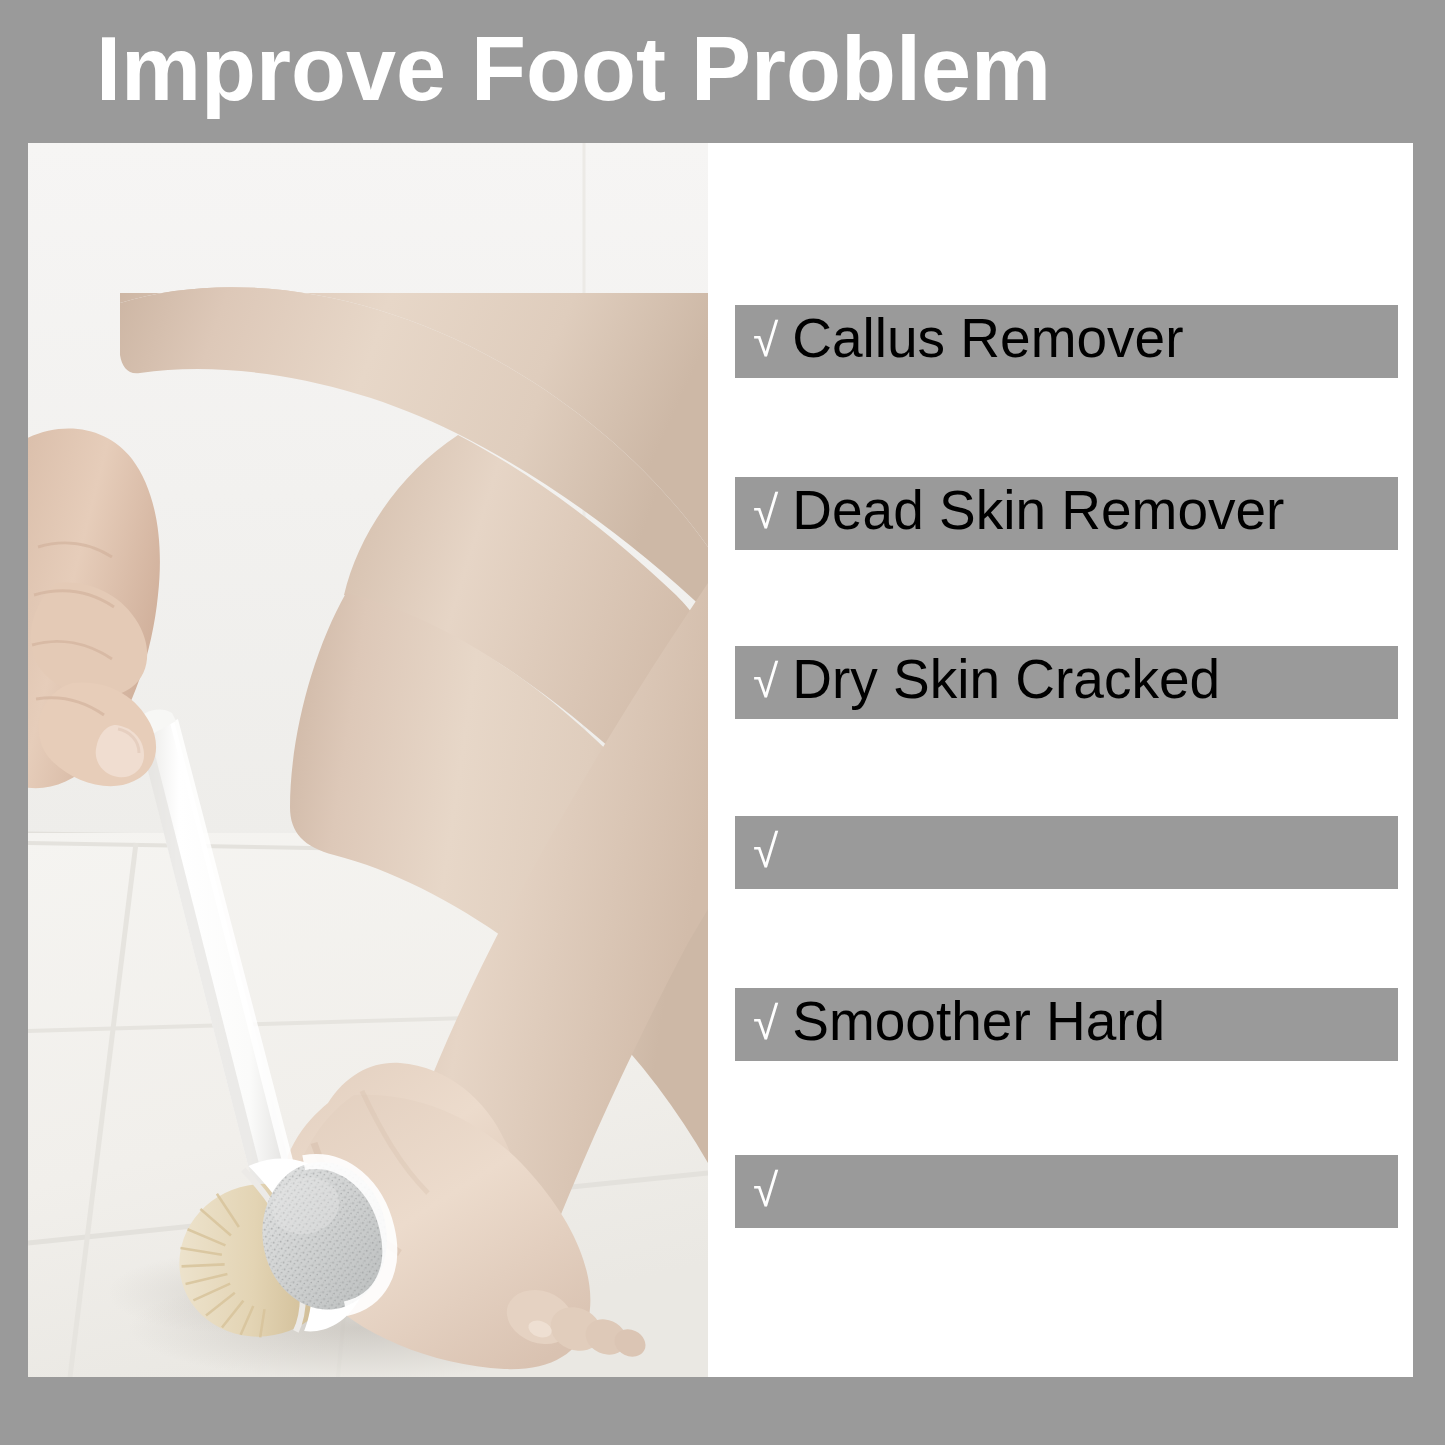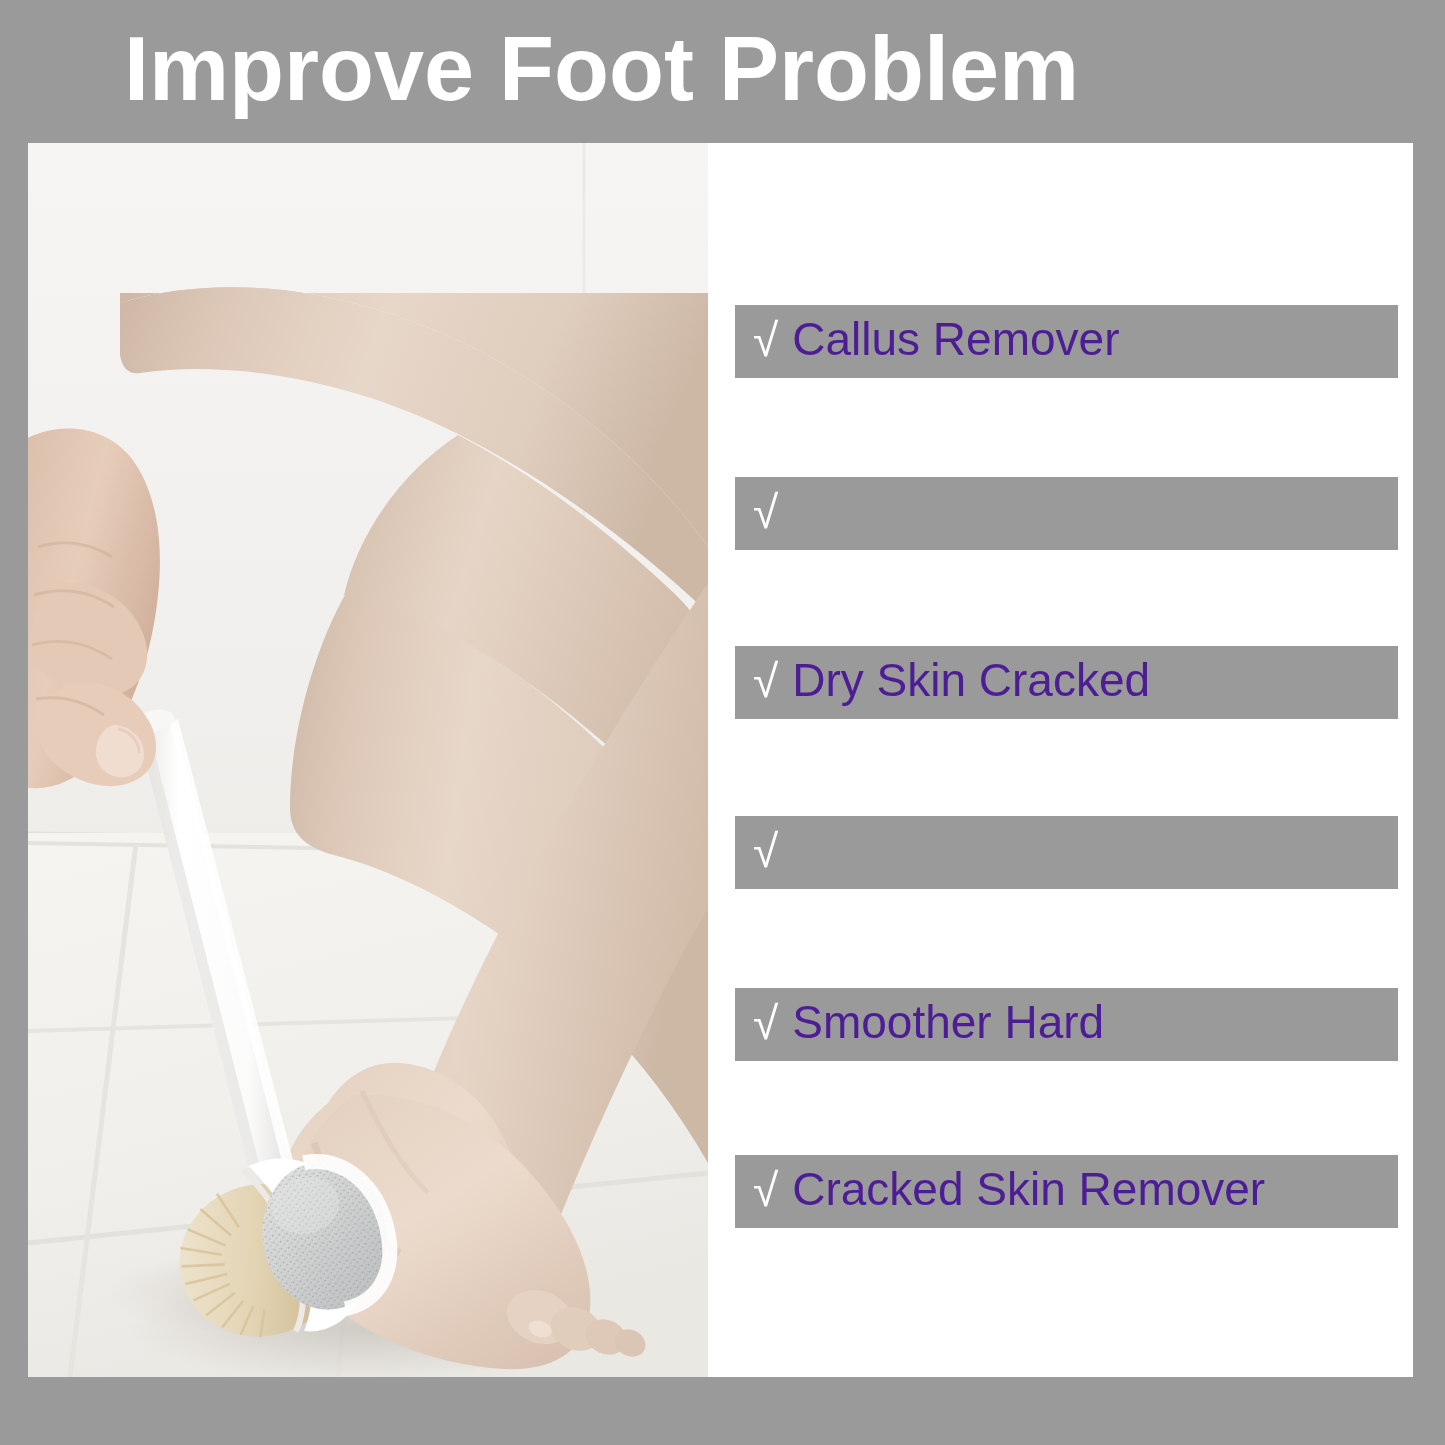--- a/index.html
+++ b/index.html
@@ -25,21 +25,20 @@
   
   #title-band {
     position: absolute;
     left: 0;
     top: 0;
     width: 1147px;
     height: 143px;
     display: flex;
     align-items: center;
     justify-content: center;
-    padding-left: 28px;
   }
   #title-text {
     font-size: 90px;
     font-weight: bold;
     color: #ffffff;
     letter-spacing: 0px;
     line-height: 1;
     white-space: nowrap;
     padding-bottom: 6px;
   }
@@ -89,22 +88,22 @@
   }
   .feature-check {
     font-size: 46px;
     color: #ffffff;
     line-height: 1;
     margin-right: 14px;
     font-weight: normal;
     transform: translateY(-2px);
   }
   .feature-label {
-    font-size: 46px;
-    color: #4c1d95;
+    font-size: 55px;
+    color: #000000;
     line-height: 1;
     white-space: nowrap;
     transform: translateY(-3px);
   }
   #row-0 { top: 162px; }
   #row-1 { top: 334px; }
   #row-2 { top: 503px; }
   #row-3 { top: 673px; }
   #row-4 { top: 845px; }
   #row-5 { top: 1012px; }
@@ -304,37 +303,37 @@
 
     <div id="feature-pane">
 
       <div class="feature-row" id="row-0">
         <span class="feature-check">√</span>
         <span class="feature-label">Callus Remover</span>
       </div>
 
       <div class="feature-row" id="row-1">
         <span class="feature-check">√</span>
+        <span class="feature-label">Dead Skin Remover</span>
       </div>
 
       <div class="feature-row" id="row-2">
         <span class="feature-check">√</span>
         <span class="feature-label">Dry Skin Cracked</span>
       </div>
 
       <div class="feature-row" id="row-3">
         <span class="feature-check">√</span>
       </div>
 
       <div class="feature-row" id="row-4">
         <span class="feature-check">√</span>
         <span class="feature-label">Smoother Hard</span>
       </div>
 
       <div class="feature-row" id="row-5">
         <span class="feature-check">√</span>
-        <span class="feature-label">Cracked Skin Remover</span>
       </div>
 
     </div>
 
   </div>
 </div>
 
 </body></html>

